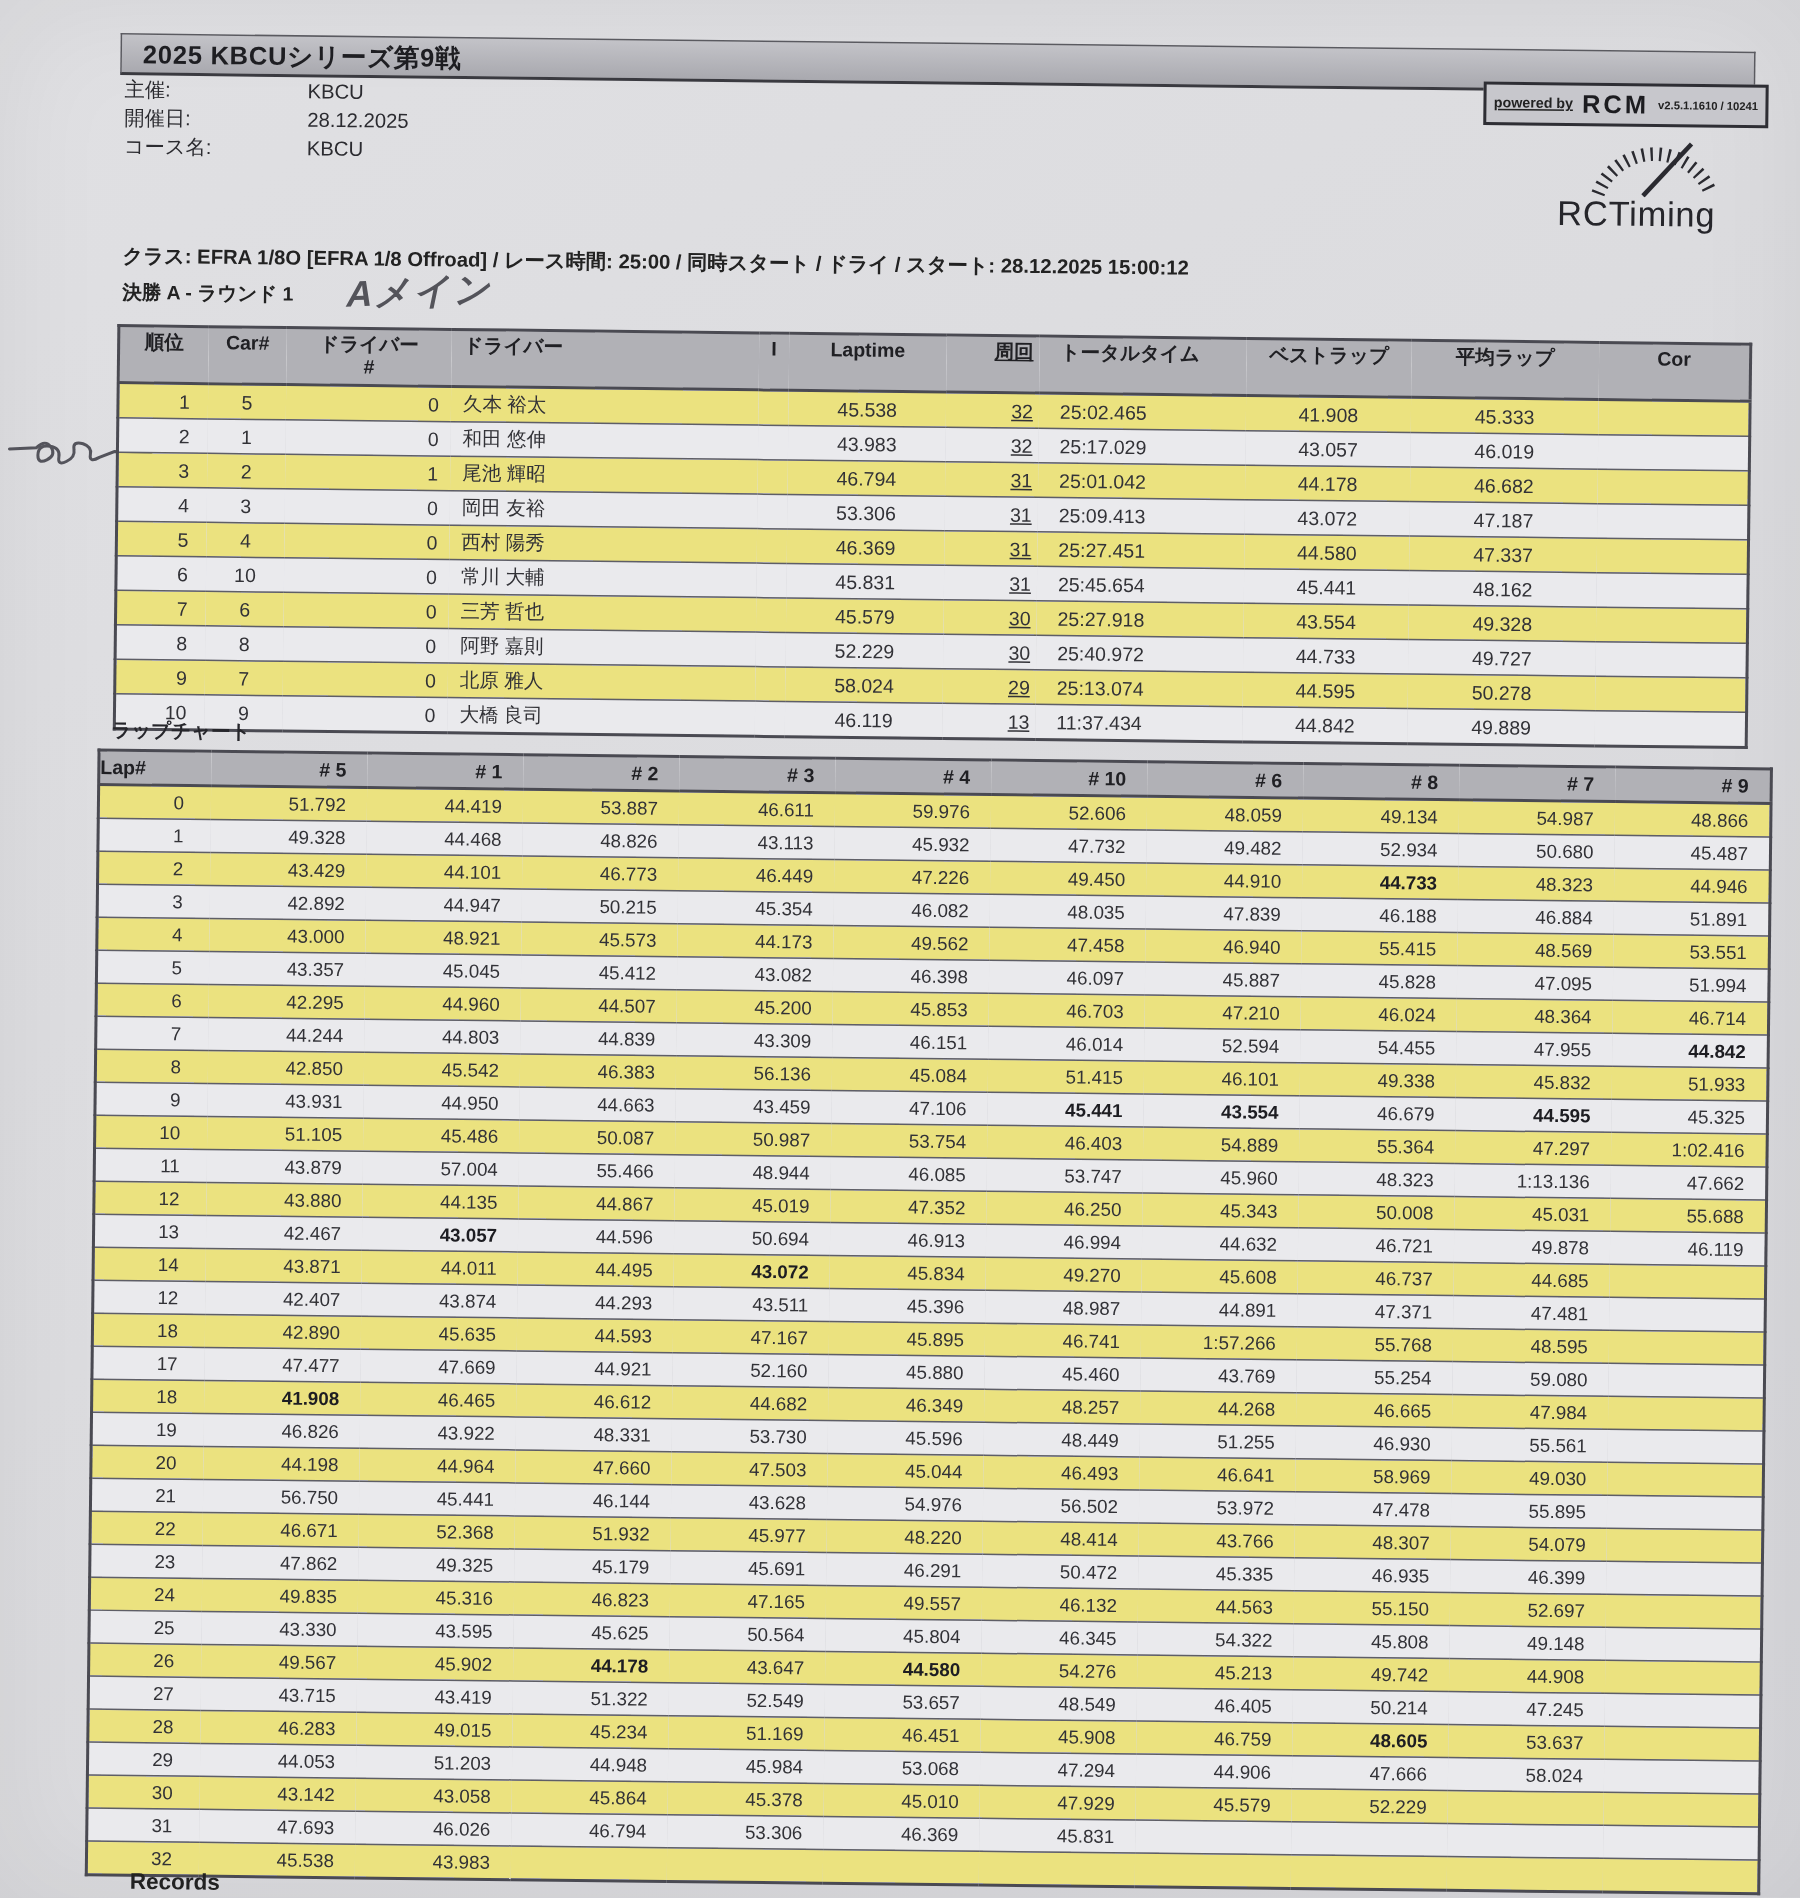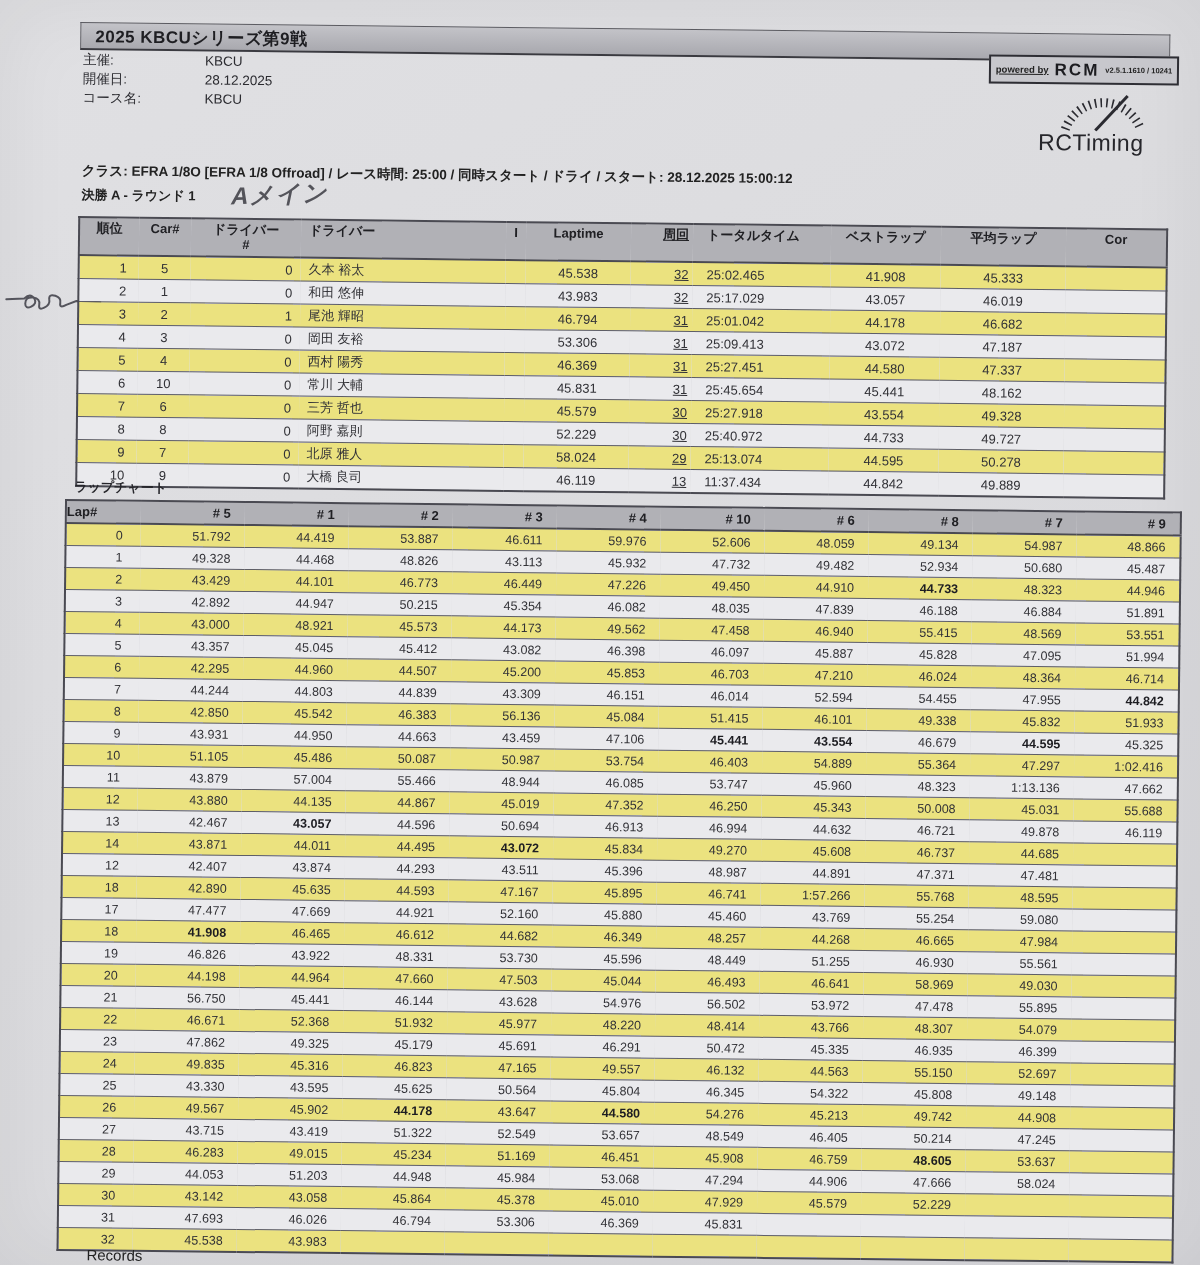--- a/index.html
+++ b/index.html
@@ -82,21 +82,21 @@
   .results thead th.c-rank,.results thead th.c-drv{text-align:center;padding-right:2px;}
 
   
   .lapchart-label{position:absolute;left:74px;top:484px;font-size:13px;font-weight:bold;color:#26262b;}
   .lapchart{position:absolute;left:65px;top:505px;width:1115px;border:2px solid #4a4a52;}
   .lapchart thead th{background:#b1b1b6;height:21px;border-bottom:2px solid #4a4a52;text-align:right;padding-right:14px;}
   .lapchart thead th.h-lap{text-align:left;padding-left:0;}
   .lapchart tbody td{height:21px;border-top:1px solid #5e5e66;text-align:right;padding-right:14px;font-size:12.5px;}
   .lapchart tbody td.l-lap{padding-right:18px;}
 
-  .records{position:absolute;left:95px;top:1252px;font-size:15px;font-weight:normal;color:#222;}
+  .records{position:absolute;left:95px;top:1252px;font-size:15px;font-weight:bold;color:#222;}
 </style>
 </head>
 <body>
 
 <div class="paper">
   <div class="sheet">
 
     <div class="titlebar">
       <span class="title">2025 KBCUシリーズ第9戦</span>
     </div>

